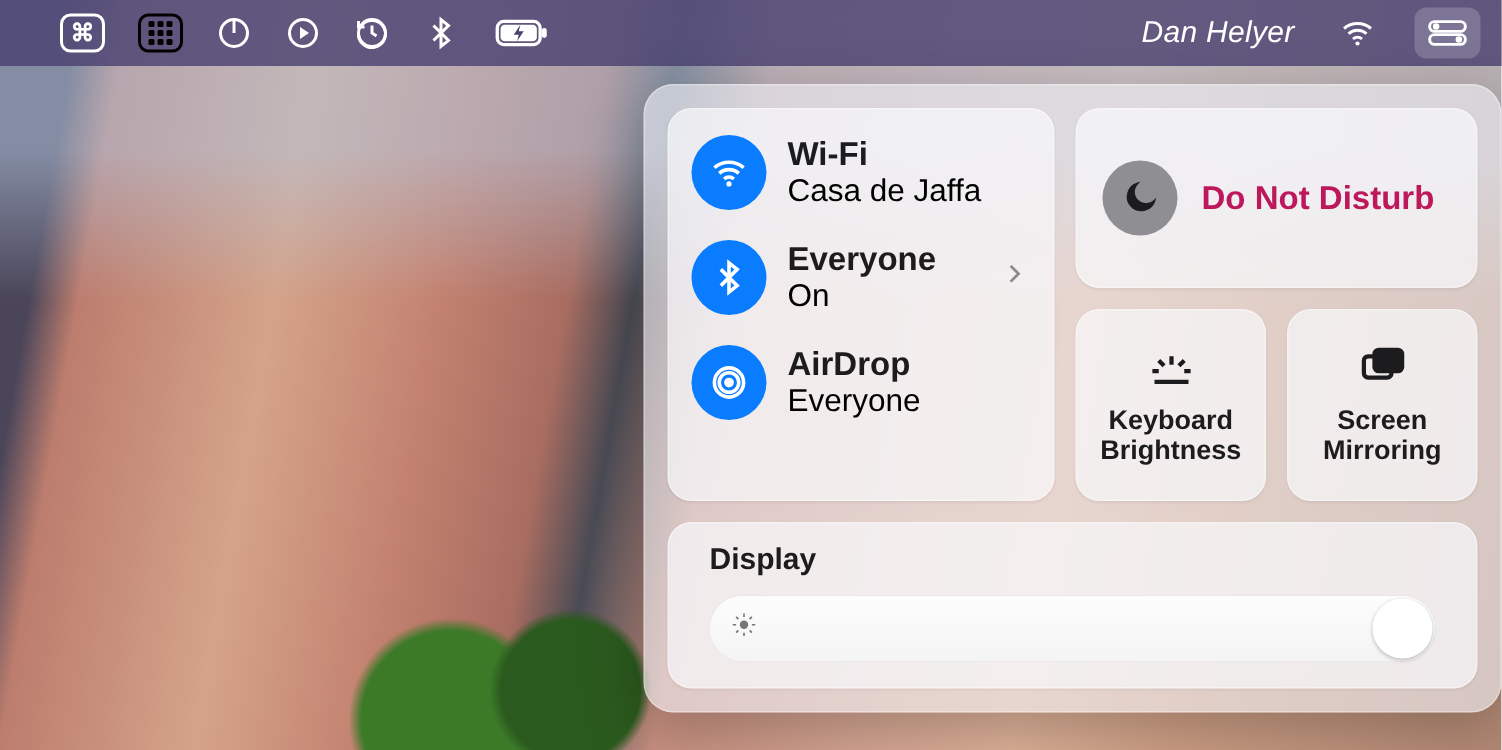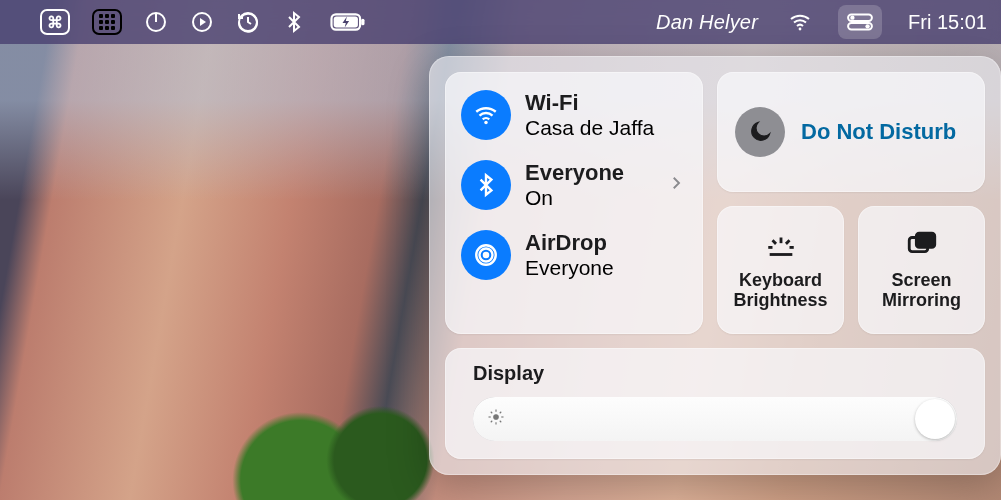--- a/index.html
+++ b/index.html
@@ -75,21 +75,21 @@
   .bubble.grey { background:#8e8e93; }
   .bubble svg { width:26px;height:26px; }
   .conn-text { display:flex; flex-direction:column; line-height:1.15;}
   .t-title { font-size:22px; font-weight:600; color:#1c1c1e;}
   .t-sub { font-size:21px; color:#000000;}
   .chev { position:absolute; right:4px; top:50%; transform:translateY(-50%); }
   .chev svg{ width:18px; height:18px; stroke:#8a8a8e; fill:none; stroke-width:2.5;}
 
   .right-col { display:flex; flex-direction:column; gap:14px; }
   .dnd { height:120px; display:flex; align-items:center; gap:16px; padding:0 18px;}
-  .dnd .label { font-size:22px; font-weight:600; color:#0369a1; line-height:1.1;}
+  .dnd .label { font-size:22px; font-weight:600; color:#be185d; line-height:1.1;}
   .grid2 { display:grid; grid-template-columns:1fr 1fr; gap:14px; }
   .tile { height:128px; display:flex; flex-direction:column; align-items:center; justify-content:center; gap:8px; padding:8px;font-weight:bold;}
   .tile .t-label{ font-size:18px; color:#1c1c1e; text-align:center; line-height:1.1;}
   .tile svg { width:34px; height:34px; stroke:#1c1c1e; fill:none; stroke-width:2;}
 
   .display-block { grid-column: 1 / -1; padding:14px 28px 18px; }
   .display-block .d-title{ font-size:20px; font-weight:600; color:#1c1c1e; margin-bottom:12px; }
   .slider {
     position:relative; height:44px; border-radius:22px;
     background: rgba(200,200,205,.7);
@@ -191,21 +191,20 @@
     <div class="cc-pill">
       <svg viewBox="0 0 24 16" width="26" height="18">
         <rect x="1" y="1" width="22" height="6" rx="3" fill="none" stroke="#fff" stroke-width="1.8"></rect>
         <circle cx="5" cy="4" r="2" fill="#fff"></circle>
         <rect x="1" y="9" width="22" height="6" rx="3" fill="none" stroke="#fff" stroke-width="1.8"></rect>
         <circle cx="19" cy="12" r="2" fill="#fff"></circle>
       </svg>
     </div>
   </div>
 
-  <div class="mb-item mb-clock">Fri 15:01</div>
 </div>
 
 <div class="panel">
 
   <div class="card conn">
 
     <div class="conn-row">
       <div class="bubble blue">
         <svg viewBox="0 0 24 24">
             <path d="M3 9a14 14 0 0 1 18 0"></path>

